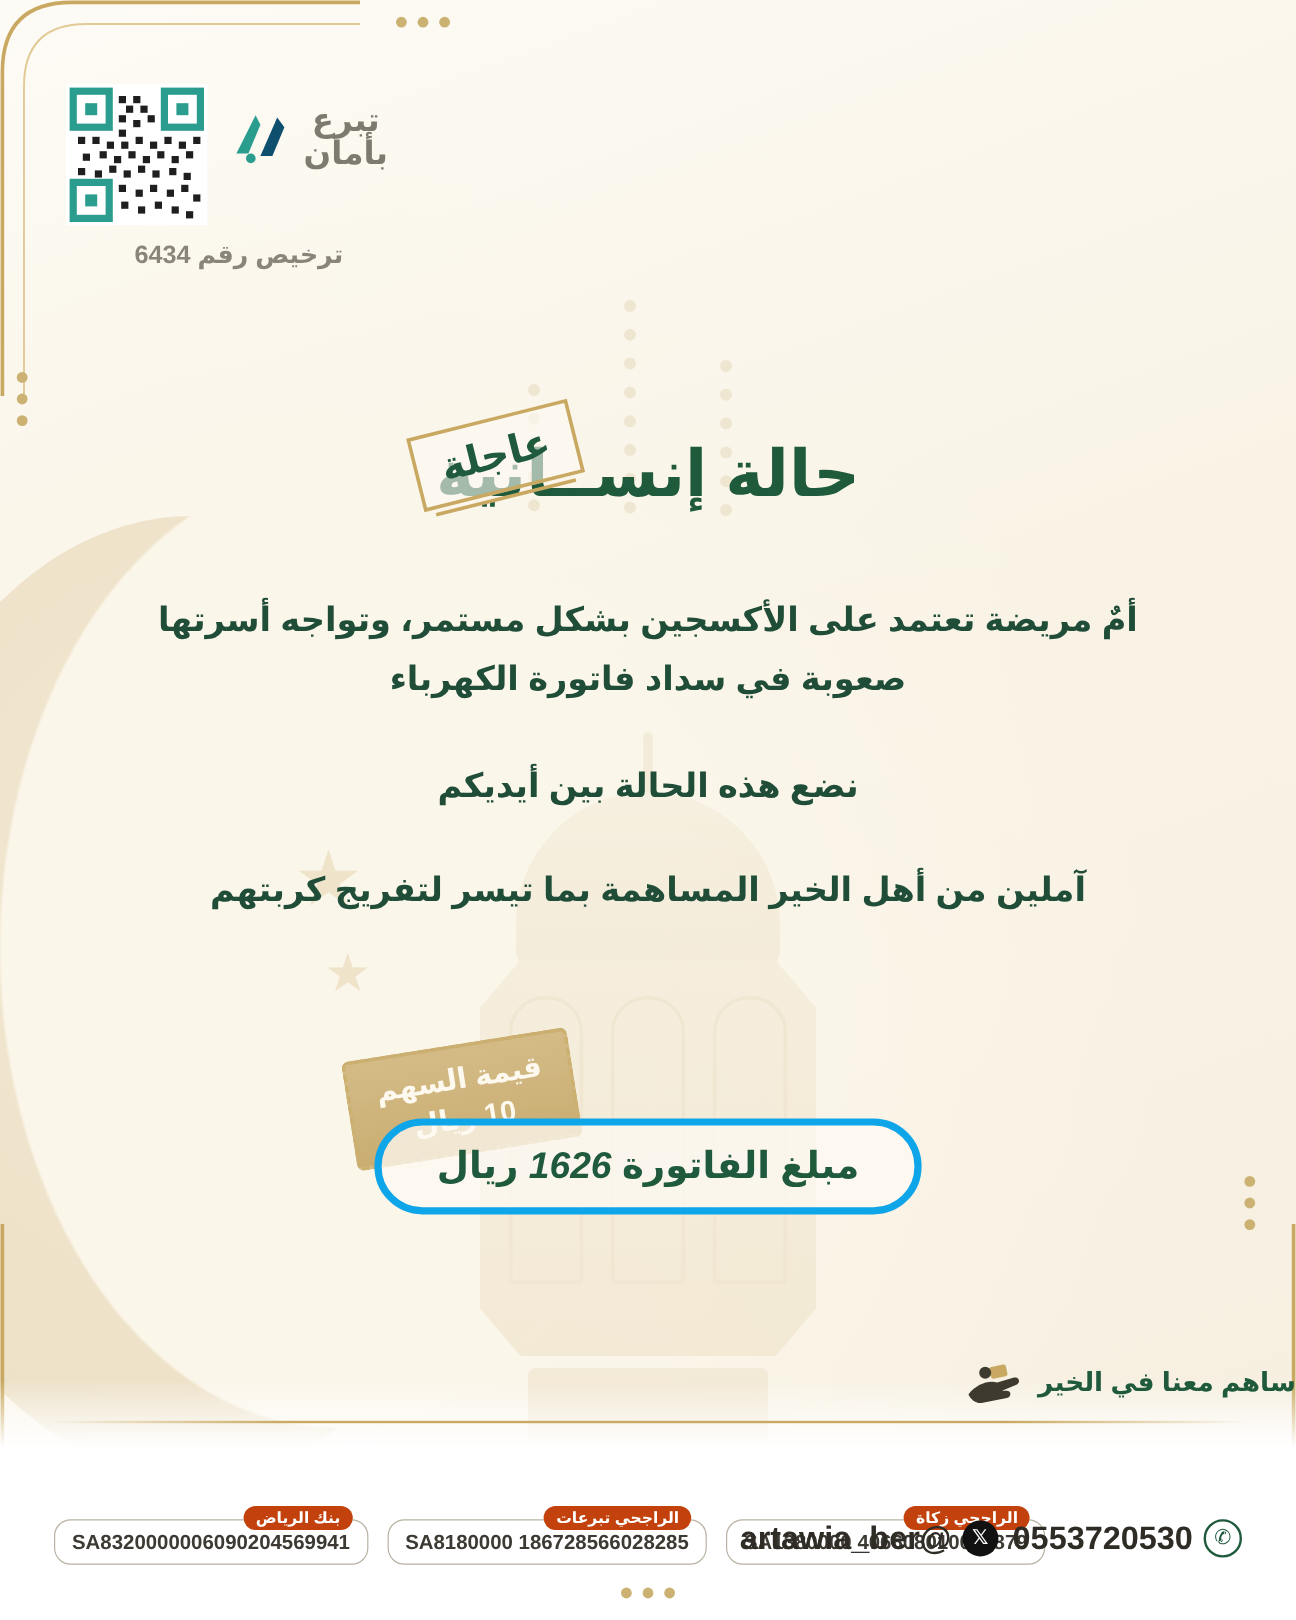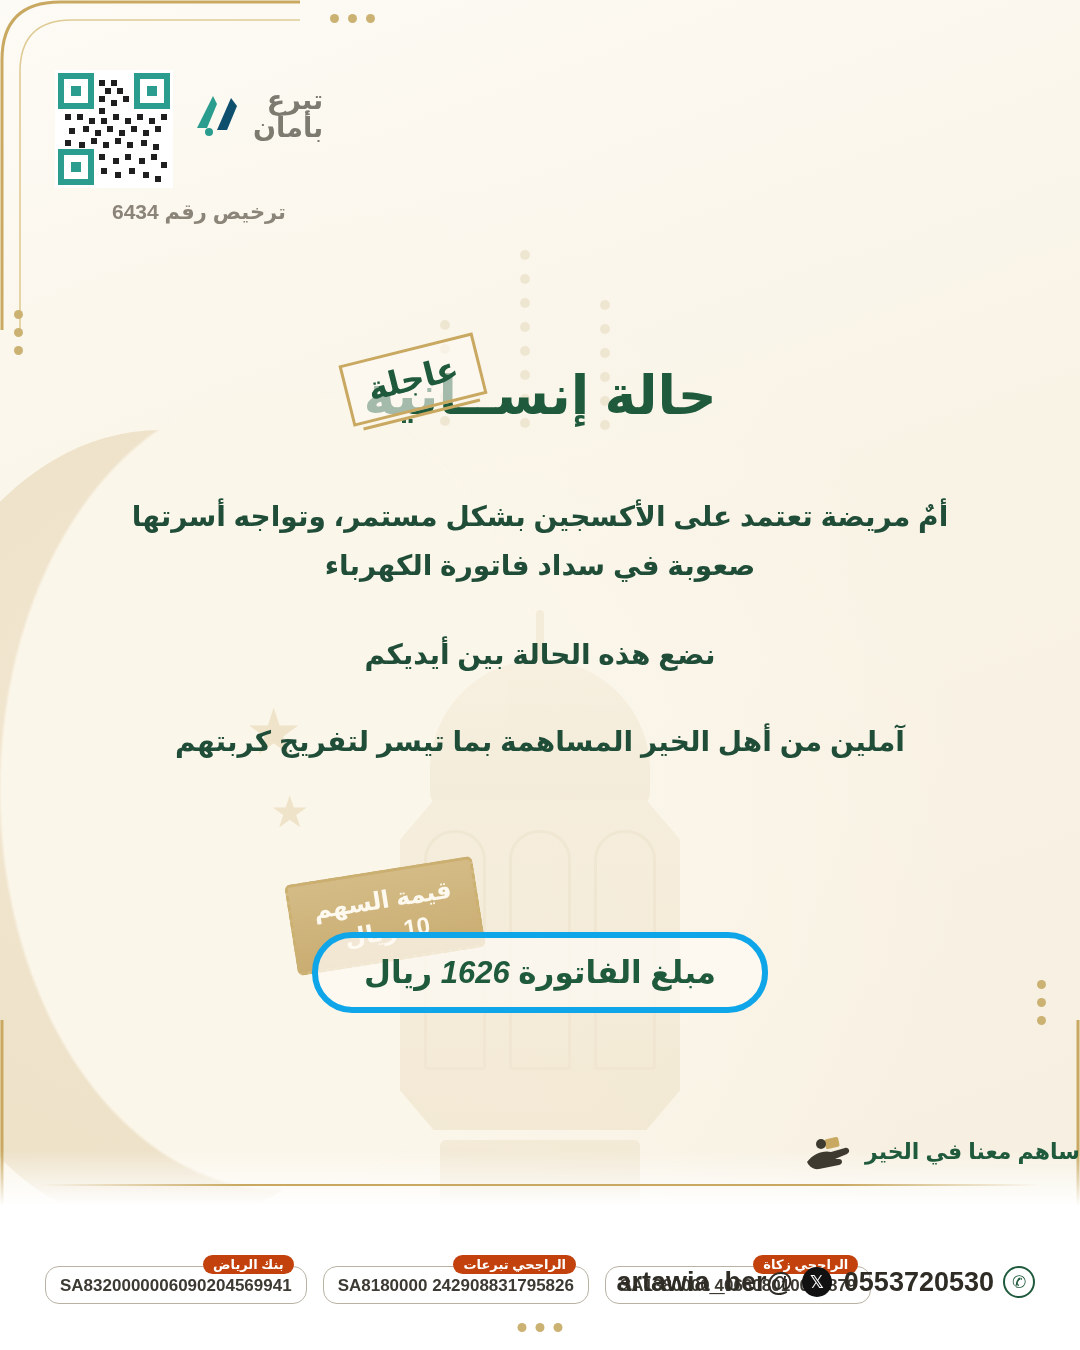--- a/index.html
+++ b/index.html
@@ -146,21 +146,21 @@
   }
 
   .qr-block {
     position: absolute; left: 55px; top: 70px;
     display: flex; align-items: flex-start; gap: 14px;
     flex-direction: row-reverse;
   }
   .qr-img { width: 118px; height: 118px; }
   .donate-logo { display: flex; align-items: center; gap: 10px; margin-top: 16px; }
   .donate-text {
-    font-size: 27px; color: #7d7a70; line-height: 1.05; text-align: right; font-weight: 600;
+    font-size: 27px; color: #7d7a70; line-height: 1.05; text-align: center; font-weight: 600;
   }
   .license {
     position: absolute; left: 112px; top: 200px;
     font-size: 21px; color: #8b8579; font-weight: 600;
   }
 
   
   .content { position: absolute; left: 0; right: 0; top: 340px; width: 1080px; }
 
   .title-row {
@@ -492,21 +492,21 @@
     </svg>
   </div>
 
   <div class="bank-row">
     <div class="bank">
       <div class="label">الراجحي زكاة</div>
       <div class="iban">SA1380000 406608010022879</div>
     </div>
     <div class="bank">
       <div class="label">الراجحي تبرعات</div>
-      <div class="iban">SA8180000 242908831795826</div>
+      <div class="iban">SA8180000 186728566028285</div>
     </div>
     <div class="bank">
       <div class="label">بنك الرياض</div>
       <div class="iban">SA8320000006090204569941</div>
     </div>
   </div>
 
   <div class="contact">
     <div class="phone">
       <span class="circle-icon">✆</span>

